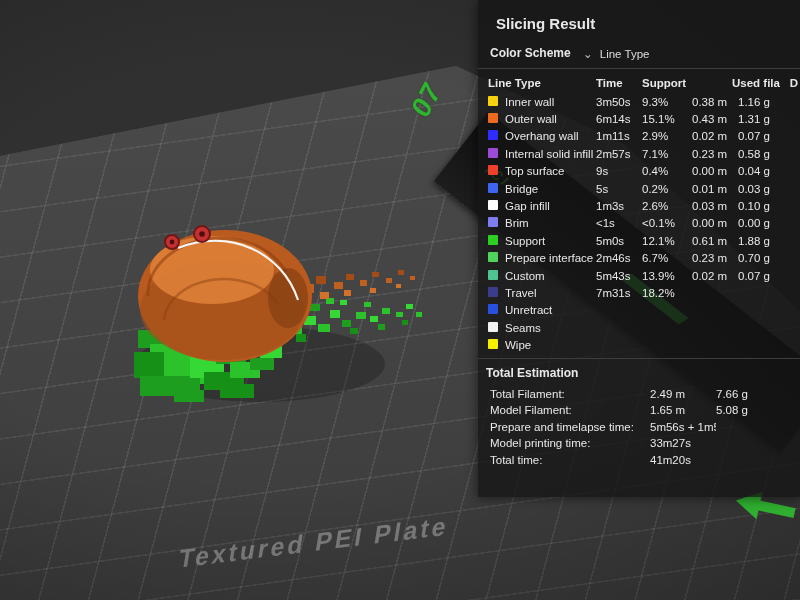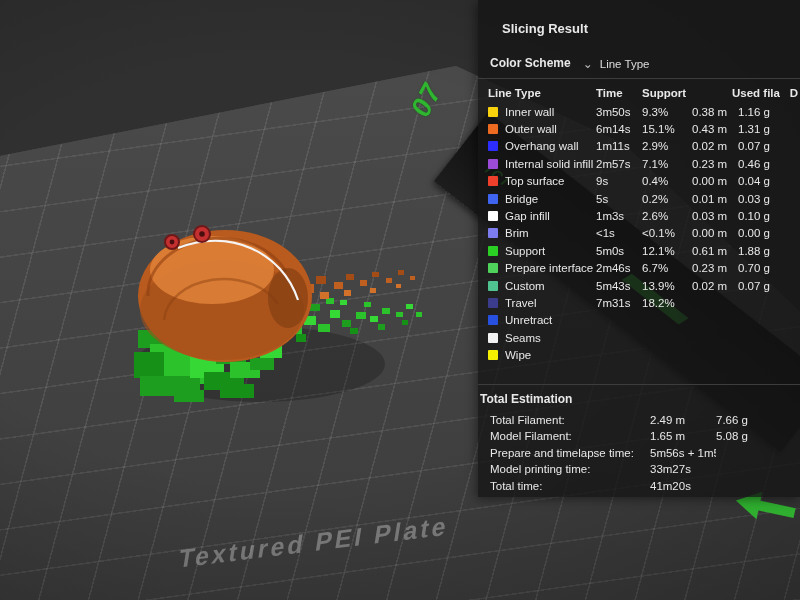--- a/index.html
+++ b/index.html
@@ -55,42 +55,42 @@
     background:radial-gradient(ellipse at 35% 45%, rgba(0,0,0,0) 45%, rgba(0,0,0,0.28) 100%);
   }
   
   .panel{
     position:absolute;left:478px;top:0;width:322px;height:497px;z-index:10;
     background:rgba(20,20,20,0.78);
     color:#e8e8e8;font-size:11.5px;
     box-shadow:-2px 2px 10px rgba(0,0,0,.45);
     overflow:hidden;
   }
-  .panel-title{font-size:13px;font-weight:bold;margin:12px;padding:9px 12px 7px;}
+  .panel-title{font-size:15px;font-weight:bold;margin:6px;padding:9px 12px 7px;}
   .scheme-row{
     display:flex;align-items:flex-end;gap:12px;
     padding:1px 12px 8px;border-bottom:1px solid #3d3d3d;
   }
   .scheme-label{font-weight:bold;font-size:12px;}
   .scheme-select{display:flex;align-items:center;gap:7px;color:#dcdcdc;cursor:pointer;}
   .chev{font-size:12px;color:#bbb;line-height:8px;}
   .thead,.trow{
     display:grid;grid-template-columns:108px 46px 50px 46px 42px 1fr;
     align-items:center;padding-left:10px;
   }
   .thead{font-weight:bold;height:21px;margin-top:3px;}
   .thead .span2{grid-column:4 / 6;padding-left:40px;}
   .thead .dcol{text-align:right;padding-right:2px;}
   .trow{height:17.4px;}
   .cell{white-space:nowrap;overflow:hidden;}
-  .name{display:flex;align-items:center;}
+  .name{display:flex;}
   .sw{width:10px;height:10px;display:inline-block;margin-right:7px;border-radius:1px;flex:0 0 auto;}
   .totals-title{
-    font-size:12px;font-weight:bold;margin:20px 0 0;
-    padding:7px 2px 6px;border-top:1px solid #3d3d3d;
+    font-size:12px;font-weight:bold;margin:4px 0 0;
+    padding:7px 8px 6px;border-top:1px solid #3d3d3d;
   }
   .trow2{
     display:grid;grid-template-columns:160px 66px 1fr;
     padding:1px 0 1px 12px;line-height:14.5px;
   }
 </style>
 </head>
 <body>
 
 <div class="viewport">
@@ -237,21 +237,21 @@
         <span class="cell">0.07 g</span>
       </div>
       <div class="trow">
         <span class="cell name">
           <i class="sw" style="background: rgb(155, 75, 216);"></i>
           <span>Internal solid infill</span>
         </span>
         <span class="cell">2m57s</span>
         <span class="cell">7.1%</span>
         <span class="cell">0.23 m</span>
-        <span class="cell">0.46 g</span>
+        <span class="cell">0.58 g</span>
       </div>
       <div class="trow">
         <span class="cell name">
           <i class="sw" style="background: rgb(240, 64, 44);"></i>
           <span>Top surface</span>
         </span>
         <span class="cell">9s</span>
         <span class="cell">0.4%</span>
         <span class="cell">0.00 m</span>
         <span class="cell">0.04 g</span>

